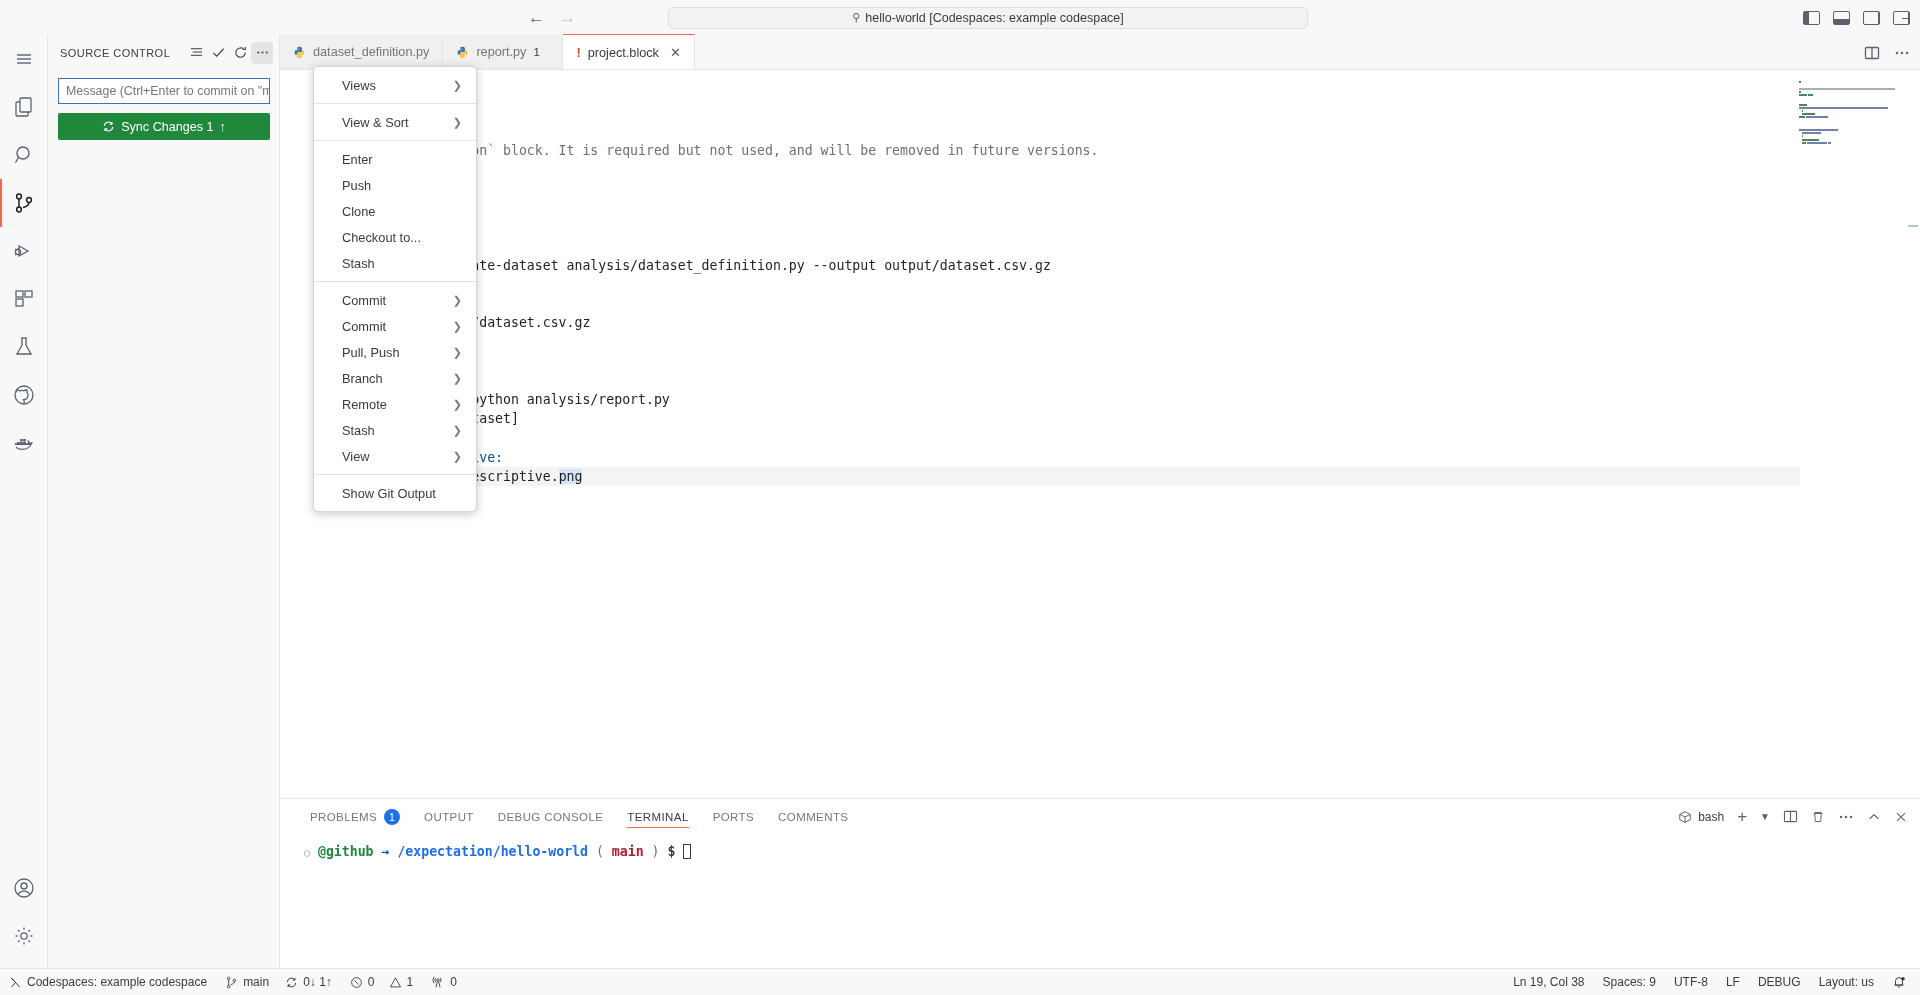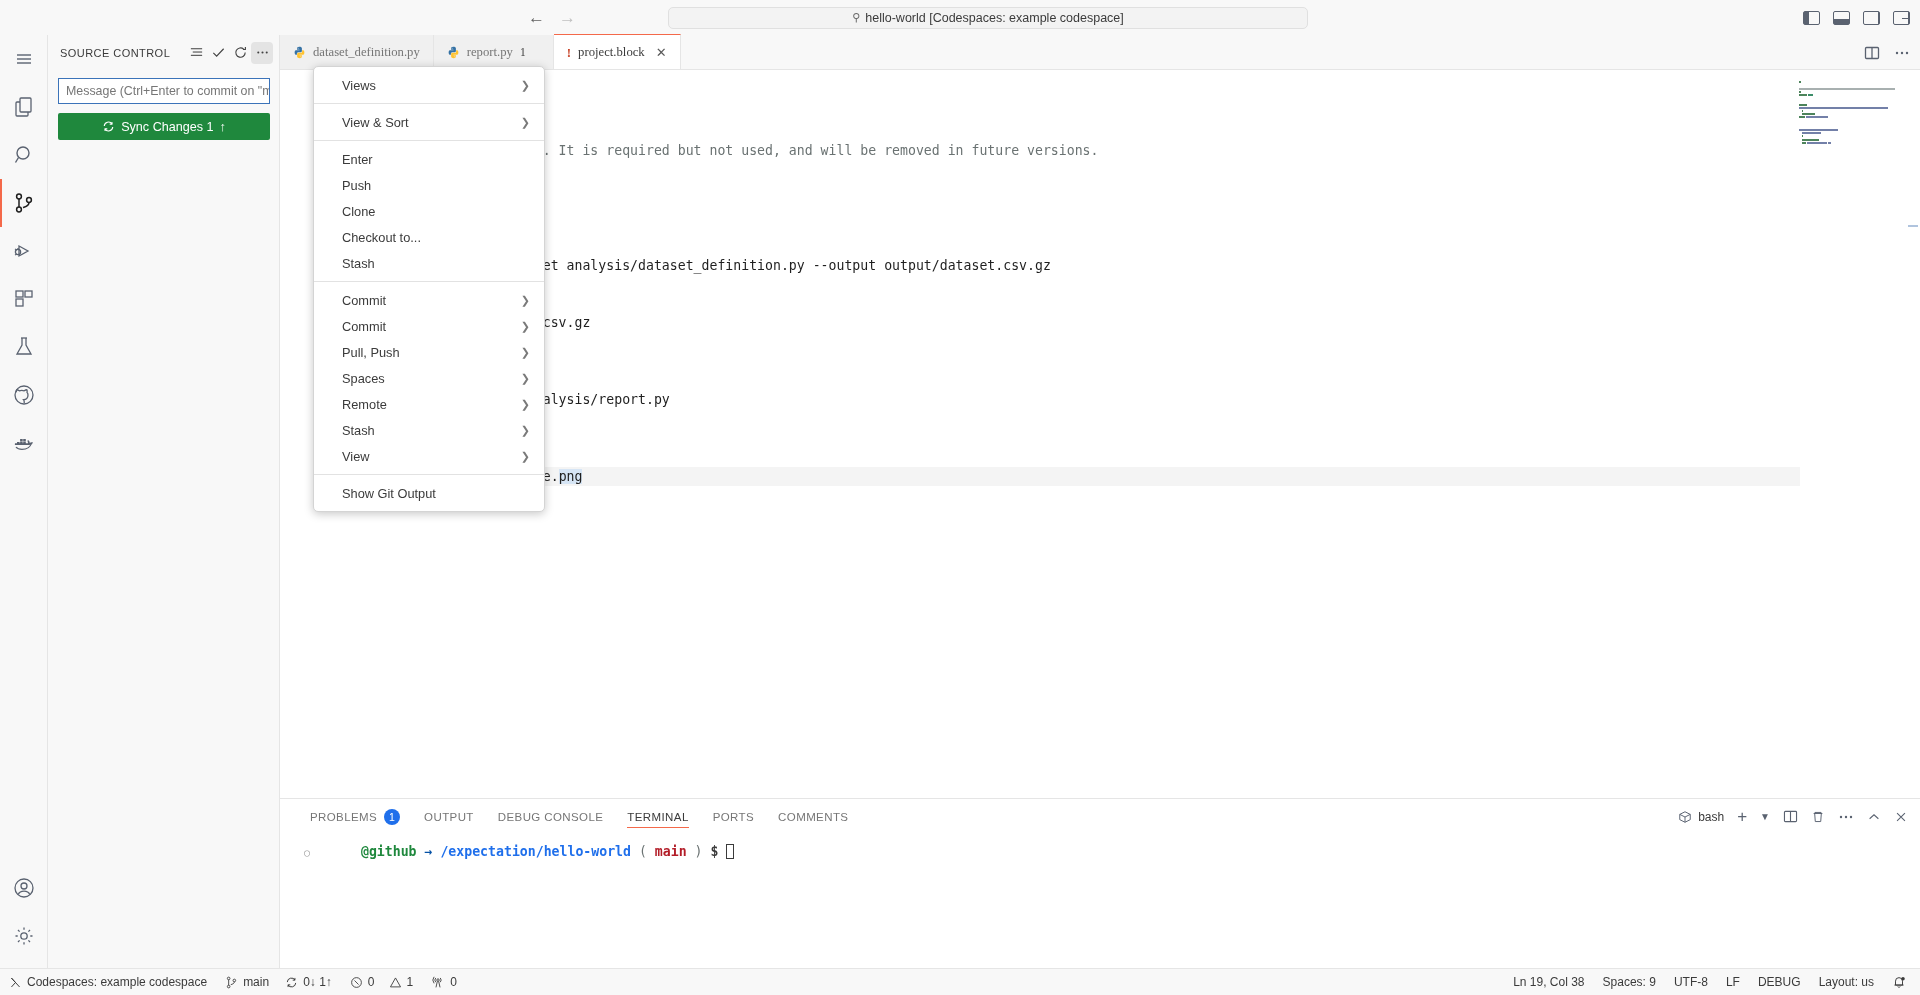--- a/index.html
+++ b/index.html
@@ -94,21 +94,21 @@
     cursor: pointer; border-radius: 2px;
   }
 
   
   .editor-area {
     position: absolute; top: 35px; left: 280px; right: 0; bottom: 27px;
     background: #ffffff;
   }
   .tabsbar {
     height: 35px; background: #f8f8f8; border-bottom: 1px solid #e5e5e5;
-    display: flex; align-items: stretch; position: relative; font-family: Liberation Serif, serif;
+    display: flex; align-items: stretch; position: relative;
   }
   .tab {
     display: flex; align-items: center; gap: 7px;
     padding: 0 13px; min-width: 120px;
     font-size: 12.7px; color: #767676;
     background: #f0f0f0; border-right: 1px solid #e5e5e5;
     cursor: pointer; white-space: nowrap;
   }
   .tab.active {
     background: #ffffff; color: #3b3b3b;
@@ -177,21 +177,21 @@
     position: absolute; right: 12px; top: 0; height: 35px;
     display: flex; align-items: center; gap: 13px; color: #5a6270; font-size: 13px;
   }
   .term-name { font-size: 12px; color: #3b3b3b; display: flex; align-items: center; gap: 6px; }
   .terminal {
     position: absolute; top: 35px; left: 0; right: 0; bottom: 0;
     padding: 8px 0 0 24px;
     font-family: "DejaVu Sans Mono", monospace; font-size: 13.2px; line-height: 19px;
   }
   .t-circle { color: #9a9a9a; font-size: 10px; }
-  .t-user { color: #1f883d; font-weight: 700; margin-left: 43px; }
+  .t-user { color: #1f883d; font-weight: 700; }
   .t-arrow { color: #0451a5; font-weight: 700; }
   .t-path { color: #1f6feb; font-weight: 700; }
   .t-paren { color: #6a7272; }
   .t-branch { color: #b31d28; font-weight: 700; }
   .t-dollar { color: #3b3b3b; font-weight: 700; }
   .t-cursor {
     display: inline-block; width: 8px; height: 15px;
     border: 1px solid #3b3b3b; vertical-align: -3px;
   }
 
@@ -199,21 +199,21 @@
   .statusbar {
     position: absolute; left: 0; right: 0; bottom: 0; height: 27px;
     background: #f8f8f8; border-top: 1px solid #e5e5e5;
     display: flex; align-items: center; font-size: 12px; color: #3b3b3b;
   }
   .sb-cell { display: flex; align-items: center; gap: 5px; padding: 0 9px; height: 27px; cursor: pointer; white-space: nowrap; }
   .sb-grow { flex: 1; }
 
   
   .ctxmenu {
-    position: absolute; left: 313px; top: 66px; width: 232px;
+    position: absolute; left: 313px; top: 66px; width: 164px;
     background: #ffffff;
     border: 1px solid #d4d4d4;
     border-radius: 5px;
     box-shadow: 0 2px 10px rgba(0,0,0,.22);
     padding: 5px 0; z-index: 50;
   }
   .ctx-item {
     height: 26px; display: flex; align-items: center;
     padding: 0 14px 0 28px; font-size: 12.8px; color: #3b3b3b;
     cursor: pointer; position: relative;
@@ -614,21 +614,21 @@
       </div>
       <div class="ctx-item">
         <span>Commit</span>
         <span class="ctx-chev">❯</span>
       </div>
       <div class="ctx-item">
         <span>Pull, Push</span>
         <span class="ctx-chev">❯</span>
       </div>
       <div class="ctx-item">
-        <span>Spaces</span>
+        <span>Branch</span>
         <span class="ctx-chev">❯</span>
       </div>
       <div class="ctx-item">
         <span>Remote</span>
         <span class="ctx-chev">❯</span>
       </div>
       <div class="ctx-item">
         <span>Stash</span>
         <span class="ctx-chev">❯</span>
       </div>

